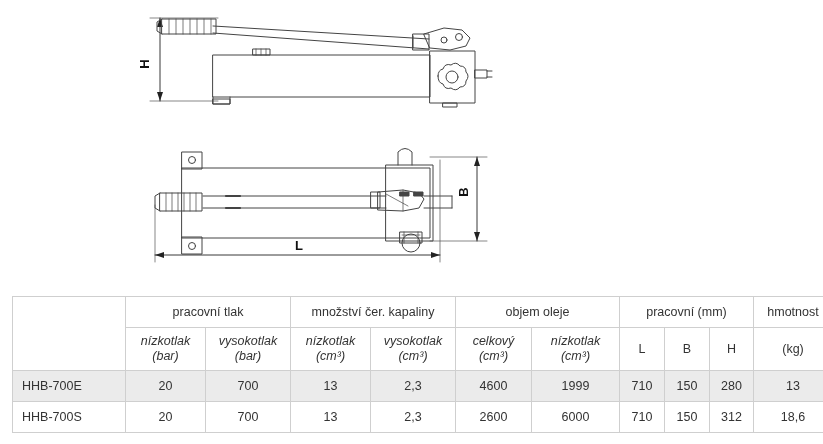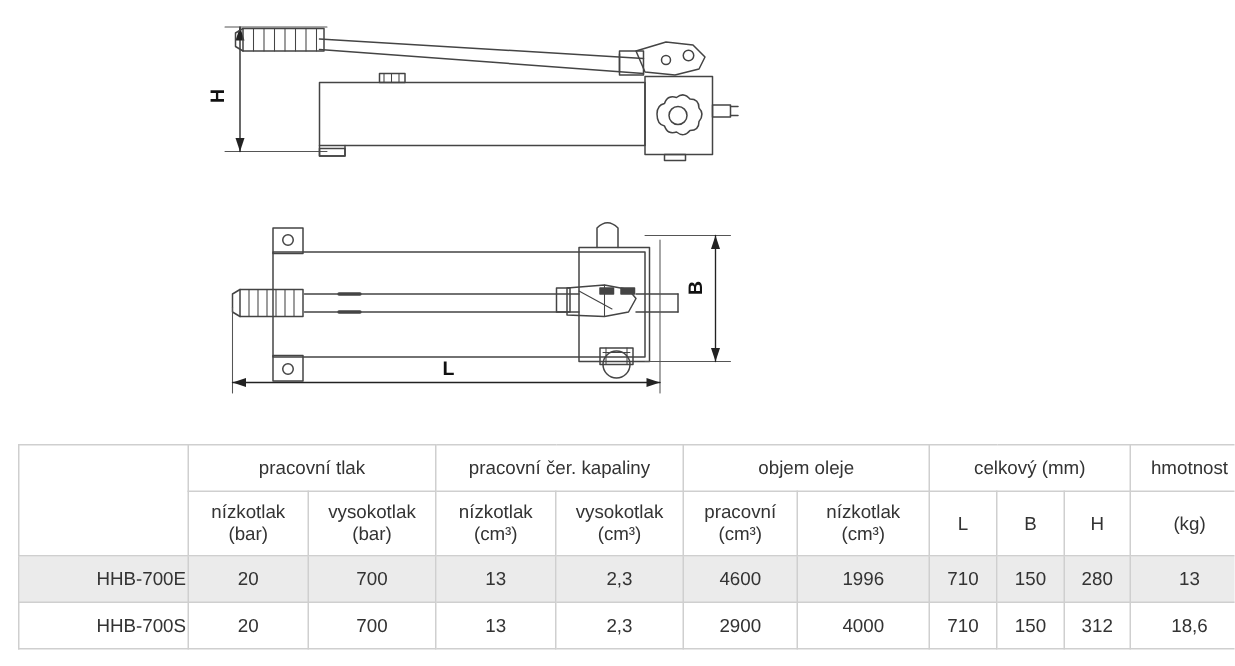--- a/index.html
+++ b/index.html
@@ -56,28 +56,29 @@
   table.spec .h-sub {
     height: 43px;
   }
   table.spec tbody tr {
     height: 31px;
   }
   table.spec .corner {
     border-left: 1px solid #cfcfcf;
   }
   table.spec td.model {
-    text-align: right;
+    text-align: left;
     padding-left: 9px;
   }
   table.spec tbody tr.alt td {
     background: #ebebeb;
   }
   .unit-line {
     display: block;
+    font-style: italic;
   }
 </style>
 </head>
 <body>
 
 <div id="drawings">
   <svg width="823" height="285" viewBox="0 0 823 285">
     <g fill="none" stroke="#444444" stroke-width="1" stroke-linejoin="round" stroke-linecap="round">
 
       <g>
@@ -213,78 +214,78 @@
         <col style="width:88px">
       <col style="width:45px">
         <col style="width:45px">
         <col style="width:44px">
       <col style="width:79px">
     </colgroup>
     <thead>
       <tr class="h-group">
         <td class="corner" rowspan="2"></td>
         <td colspan="2">pracovní tlak</td>
-        <td colspan="2">pracovní čer. kapaliny</td>
+        <td colspan="2">množství čer. kapaliny</td>
         <td colspan="2">objem oleje</td>
-        <td colspan="3">celkový (mm)</td>
+        <td colspan="3">pracovní (mm)</td>
         <td>hmotnost</td>
       </tr>
       <tr class="h-sub">
         <td>
           <span class="unit-line">nízkotlak</span>
           <span class="unit-line">(bar)</span>
         </td>
         <td>
           <span class="unit-line">vysokotlak</span>
           <span class="unit-line">(bar)</span>
         </td>
         <td>
           <span class="unit-line">nízkotlak</span>
           <span class="unit-line">(cm³)</span>
         </td>
         <td>
           <span class="unit-line">vysokotlak</span>
           <span class="unit-line">(cm³)</span>
         </td>
         <td>
-          <span class="unit-line">pracovní</span>
+          <span class="unit-line">celkový</span>
           <span class="unit-line">(cm³)</span>
         </td>
         <td>
           <span class="unit-line">nízkotlak</span>
           <span class="unit-line">(cm³)</span>
         </td>
         <td>L</td>
         <td>B</td>
         <td>H</td>
         <td>(kg)</td>
       </tr>
     </thead>
     <tbody>
       <tr class="alt">
         <td class="model">HHB-700E</td>
         <td>20</td>
         <td>700</td>
         <td>13</td>
         <td>2,3</td>
         <td>4600</td>
-        <td>1996</td>
+        <td>1999</td>
         <td>710</td>
         <td>150</td>
         <td>280</td>
         <td>13</td>
       </tr>
       <tr>
         <td class="model">HHB-700S</td>
         <td>20</td>
         <td>700</td>
         <td>13</td>
         <td>2,3</td>
-        <td>2900</td>
-        <td>4000</td>
+        <td>2600</td>
+        <td>6000</td>
         <td>710</td>
         <td>150</td>
         <td>312</td>
         <td>18,6</td>
       </tr>
     </tbody>
   </table>
 </div>
 
 </body></html>

